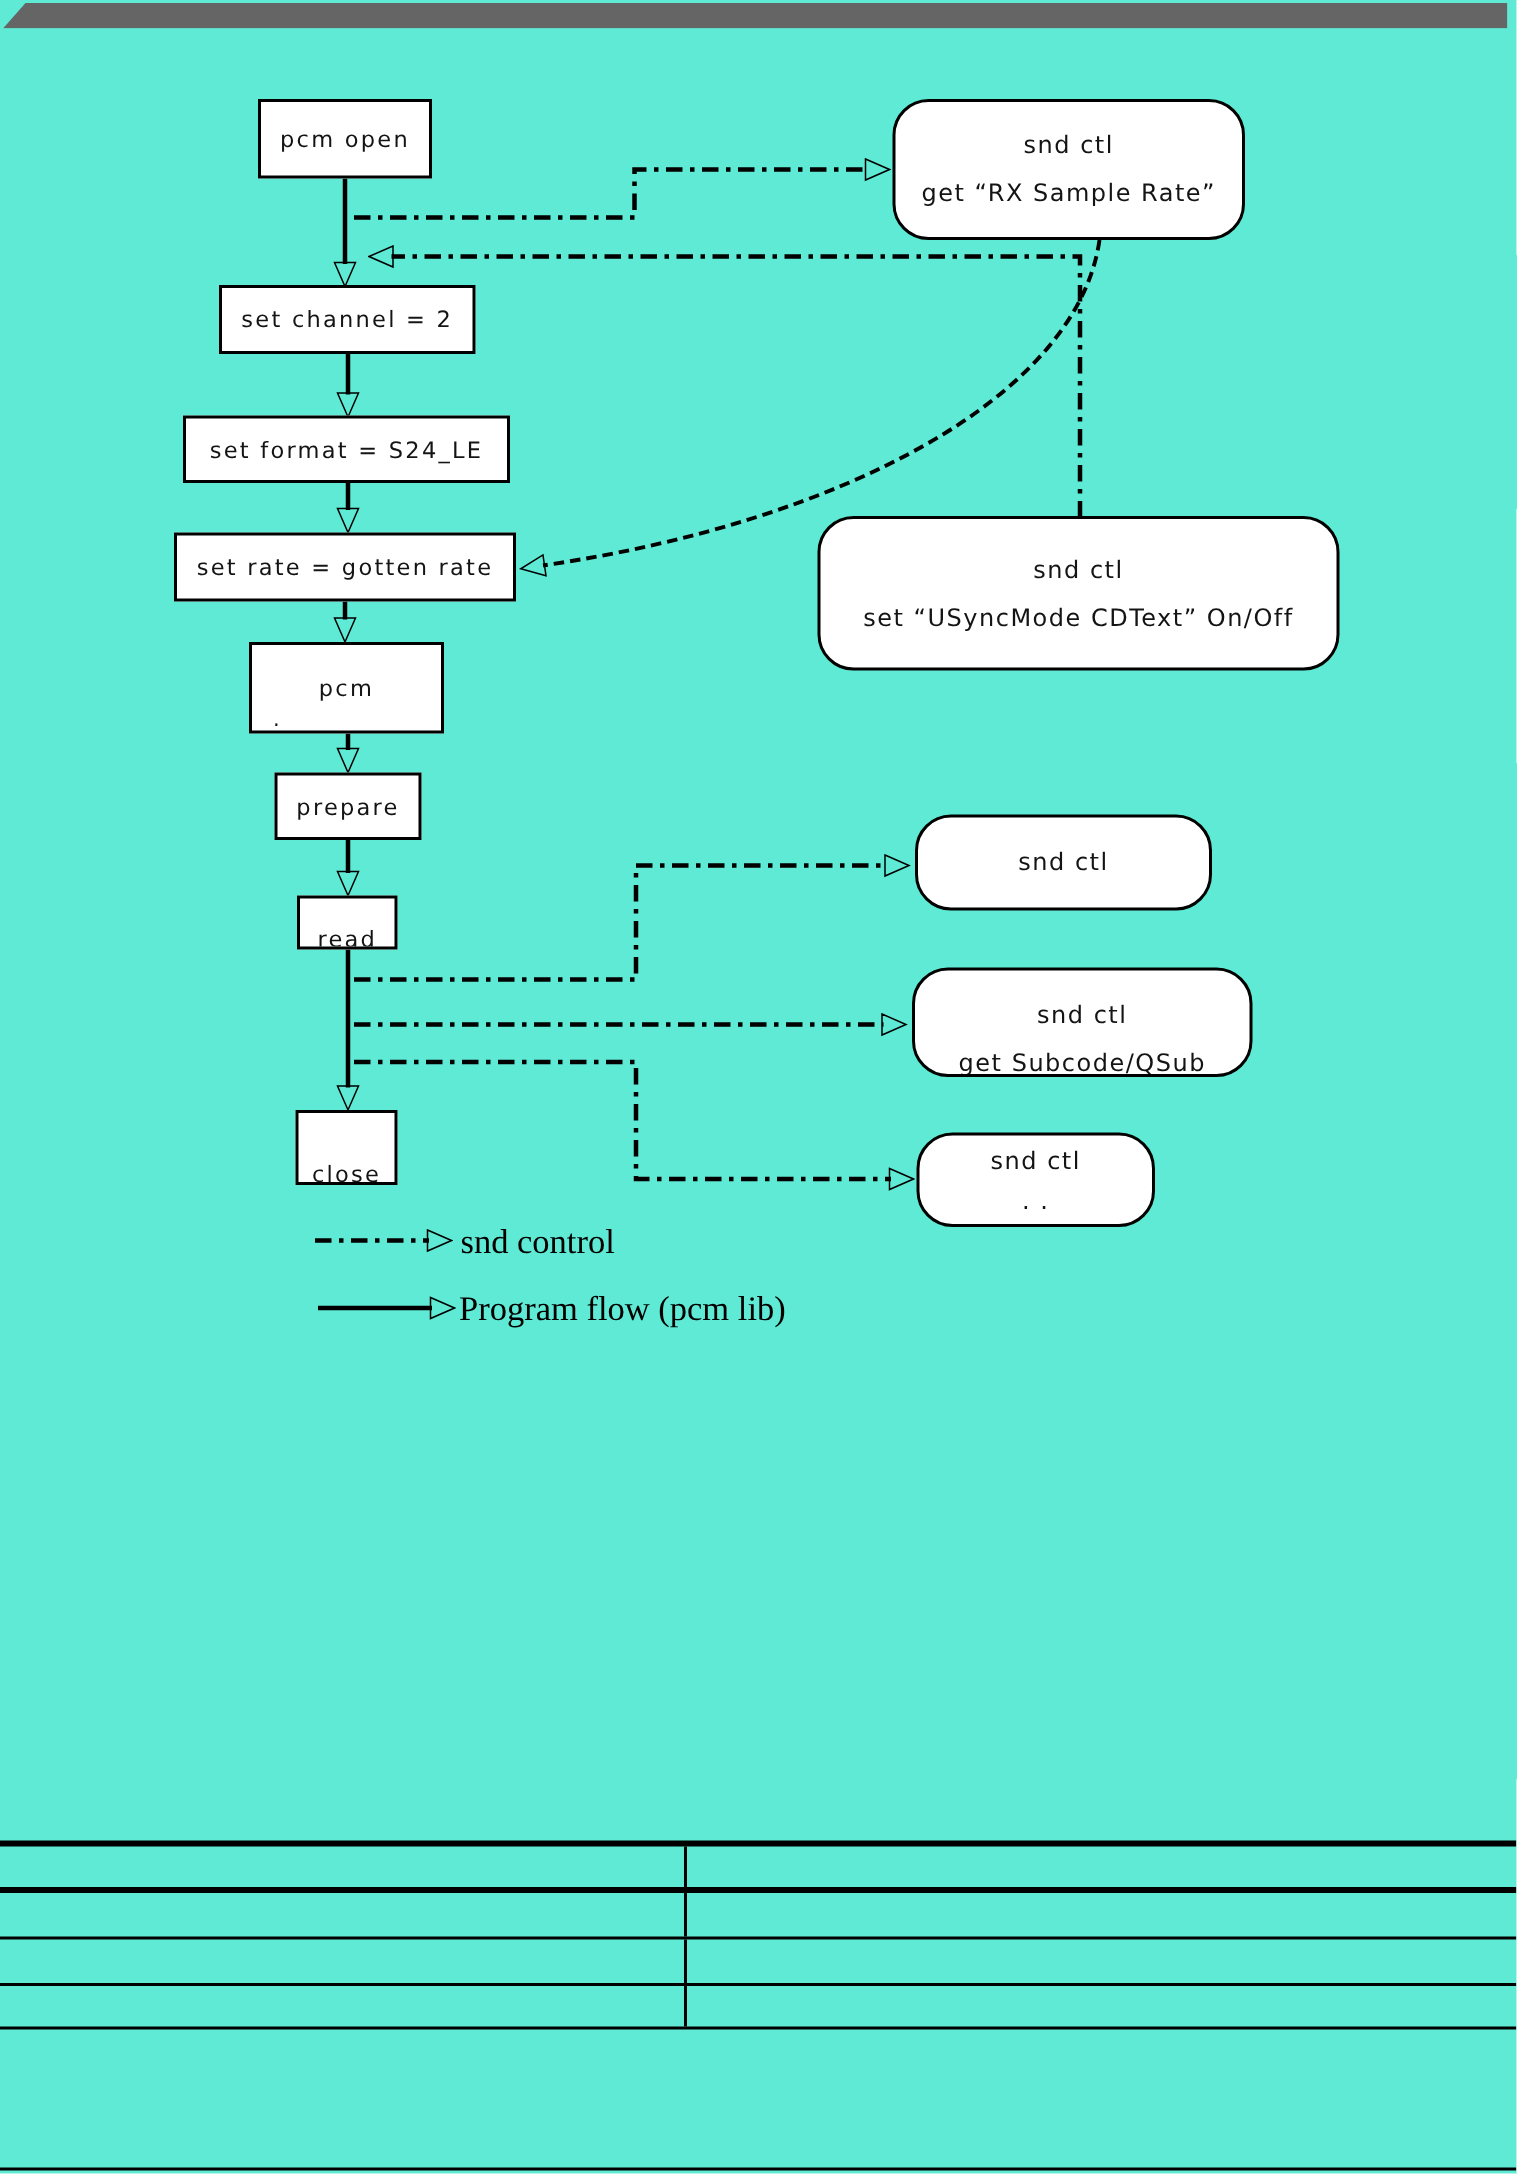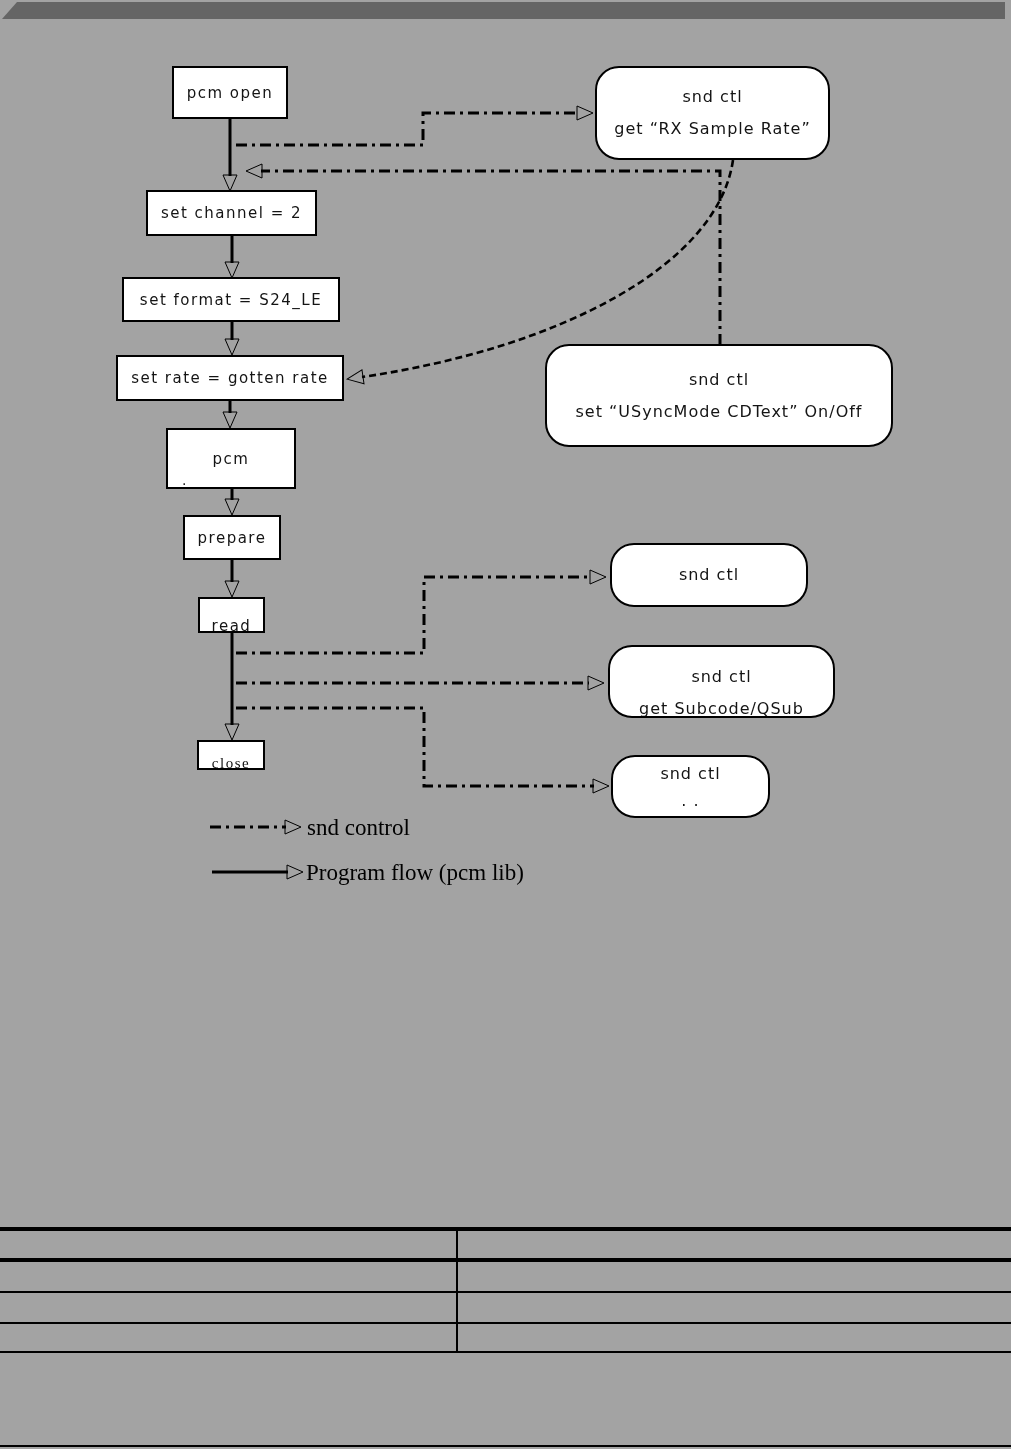--- a/index.html
+++ b/index.html
@@ -1,17 +1,17 @@
 <!DOCTYPE html>
 <html><head>
 <meta charset="utf-8">
 <style>
   html,body{margin:0;padding:0;background:#fff;}
   .page{
-    position:relative;width:1011px;height:1449px;background:#a3a3a3;
+    position:relative;width:1011px;height:1449px;background:#5eead4;
     font-family:"DejaVu Sans",sans-serif;overflow:hidden;
   }
   
   .topbar{
     position:absolute;left:2px;top:2px;width:1003px;height:17px;
     background:#656565;
     clip-path:polygon(15px 0, 100% 0, 100% 100%, 0 100%);
   }
   
   .connectors{position:absolute;left:0;top:0;width:1011px;height:1449px;}
@@ -117,21 +117,21 @@
   </div>
 
   <div class="fbox" style="left:183px;top:515px;width:98px;height:45px;">
     <span class="lbl">prepare</span>
   </div>
 
   <div class="fbox clip" style="left:198px;top:597px;width:67px;height:36px;">
     <span class="lbl">read</span>
   </div>
 
-  <div class="fbox clip" style="left:197px;top:740px;width:68px;height:30px;font-family:Liberation Serif, serif;">
+  <div class="fbox clip" style="left:197px;top:740px;width:68px;height:50px;">
     <span class="lbl">close</span>
   </div>
 
   <div class="cbox" style="left:595px;top:66px;width:235px;height:94px;">
     <span class="l1">snd ctl</span>
     <span class="l2">get “RX Sample Rate”</span>
   </div>
 
   <div class="cbox" style="left:545px;top:344px;width:348px;height:103px;">
     <span class="l1">snd ctl</span>

